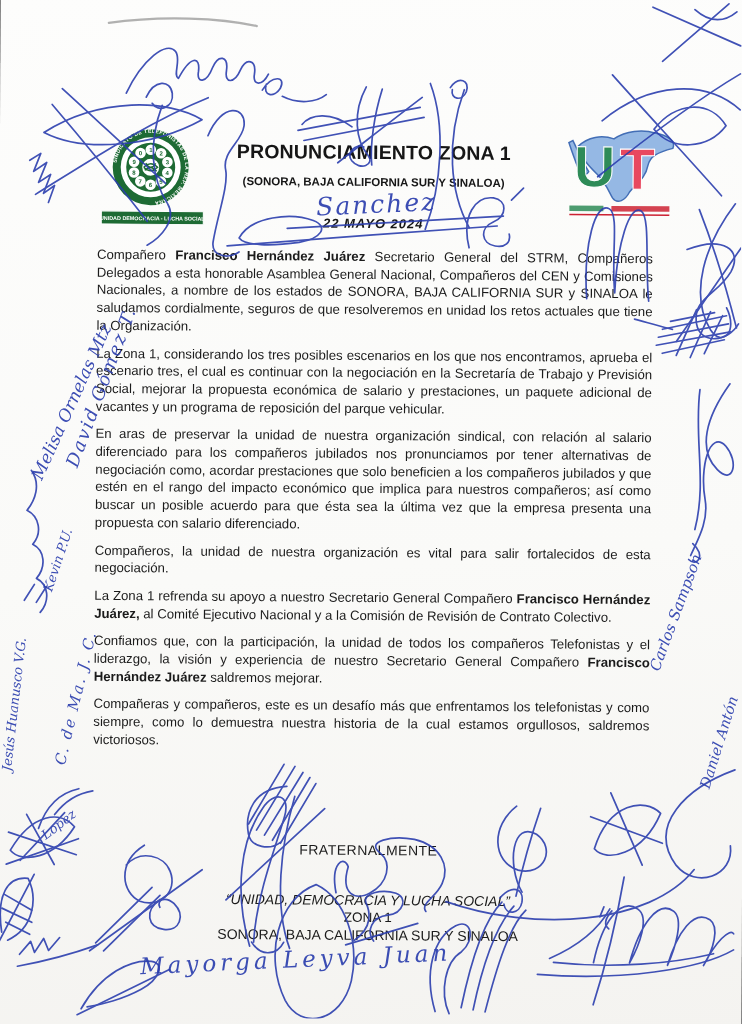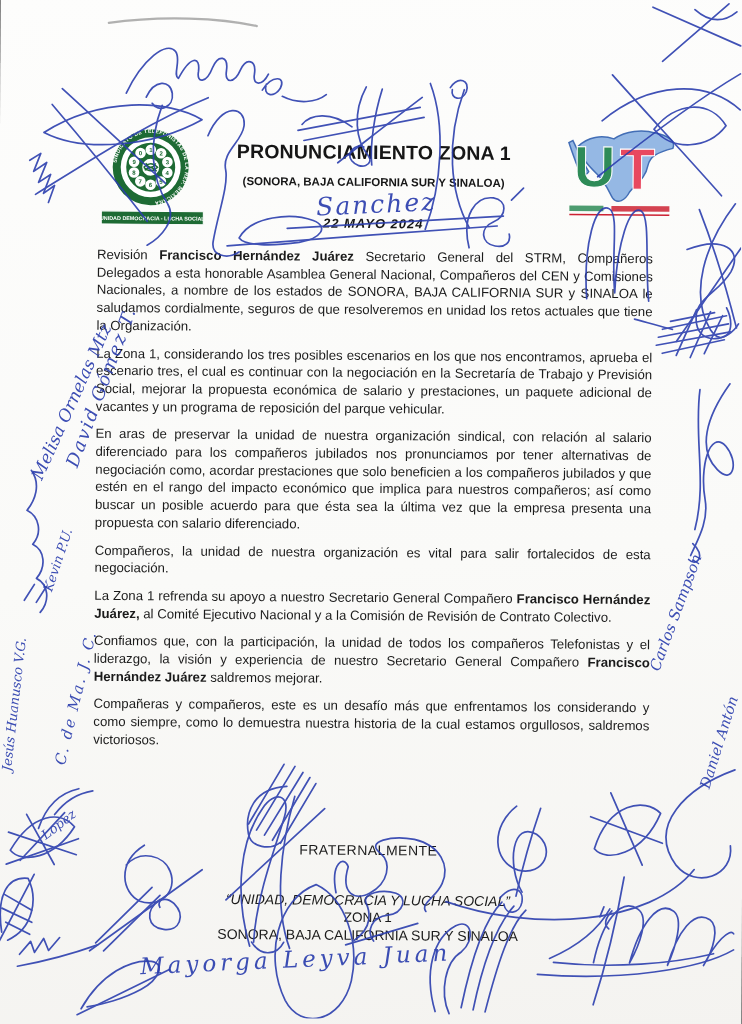--- a/index.html
+++ b/index.html
@@ -97,27 +97,27 @@
     <rect x="4" y="85" width="34" height="5.5" fill="#2e8b57" opacity="0.85"></rect>
     <rect x="46" y="85" width="58" height="5.5" fill="#cc2233" opacity="0.85"></rect>
     <line x1="4" y1="94" x2="104" y2="94" stroke="#cc2233" stroke-width="1.5"></line>
   </svg>
 
   <div class="typ title">PRONUNCIAMIENTO ZONA 1</div>
   <div class="typ subtitle">(SONORA, BAJA CALIFORNIA SUR Y SINALOA)</div>
   <div class="typ date">22 MAYO  2024</div>
 
   <div class="body-text">
-      <p><span>Revisión </span><b>Francisco Hernández Juárez</b><span> Secretario General del STRM, Compañeros Delegados a esta honorable Asamblea General Nacional, Compañeros del CEN y Comisiones Nacionales, a nombre de los estados de SONORA, BAJA CALIFORNIA SUR y SINALOA le saludamos cordialmente, seguros de que resolveremos en unidad los retos actuales que tiene la Organización.</span></p>
+      <p><span>Compañero </span><b>Francisco Hernández Juárez</b><span> Secretario General del STRM, Compañeros Delegados a esta honorable Asamblea General Nacional, Compañeros del CEN y Comisiones Nacionales, a nombre de los estados de SONORA, BAJA CALIFORNIA SUR y SINALOA le saludamos cordialmente, seguros de que resolveremos en unidad los retos actuales que tiene la Organización.</span></p>
       <p><span>La Zona 1, considerando los tres posibles escenarios en los que nos encontramos, aprueba el escenario tres, el cual es continuar con la negociación en la Secretaría de Trabajo y Previsión Social, mejorar la propuesta económica de salario y prestaciones, un paquete adicional de vacantes y un programa de reposición del parque vehicular.</span></p>
       <p><span>En aras de preservar la unidad de nuestra organización sindical, con relación al salario diferenciado para los compañeros jubilados nos pronunciamos por tener alternativas de negociación como, acordar prestaciones que solo beneficien a los compañeros jubilados y que estén en el rango del impacto económico que implica para nuestros compañeros; así como buscar un posible acuerdo para que ésta sea la última vez que la empresa presenta una propuesta con salario diferenciado.</span></p>
       <p><span>Compañeros, la unidad de nuestra organización es vital para salir fortalecidos de esta negociación.</span></p>
       <p><span>La Zona 1 refrenda su apoyo a nuestro Secretario General Compañero </span><b>Francisco Hernández Juárez,</b><span> al Comité Ejecutivo Nacional y a la Comisión de Revisión de Contrato Colectivo.</span></p>
       <p><span>Confiamos que, con la participación, la unidad de todos los compañeros Telefonistas y el liderazgo, la visión y experiencia de nuestro Secretario General Compañero </span><b>Francisco Hernández Juárez</b><span> saldremos mejorar.</span></p>
-      <p><span>Compañeras y compañeros, este es un desafío más que enfrentamos los considerando y como siempre, como lo demuestra nuestra historia de la cual estamos orgullosos, saldremos victoriosos.</span></p>
+      <p><span>Compañeras y compañeros, este es un desafío más que enfrentamos los telefonistas y como siempre, como lo demuestra nuestra historia de la cual estamos orgullosos, saldremos victoriosos.</span></p>
     </div>
 
   <div class="typ closing fraternal">FRATERNALMENTE</div>
   <div class="typ closing motto">“UNIDAD, DEMOCRACIA Y LUCHA SOCIAL”</div>
   <div class="typ closing zone">ZONA 1</div>
   <div class="typ closing states">SONORA, BAJA CALIFORNIA SUR Y SINALOA</div>
 
   <div class="hand hn-melisa">Melisa Ornelas Mtz</div>
   <div class="hand hn-david">David Gómez T.</div>
   <div class="hand hn-kevin">Kevin P.U.</div>

